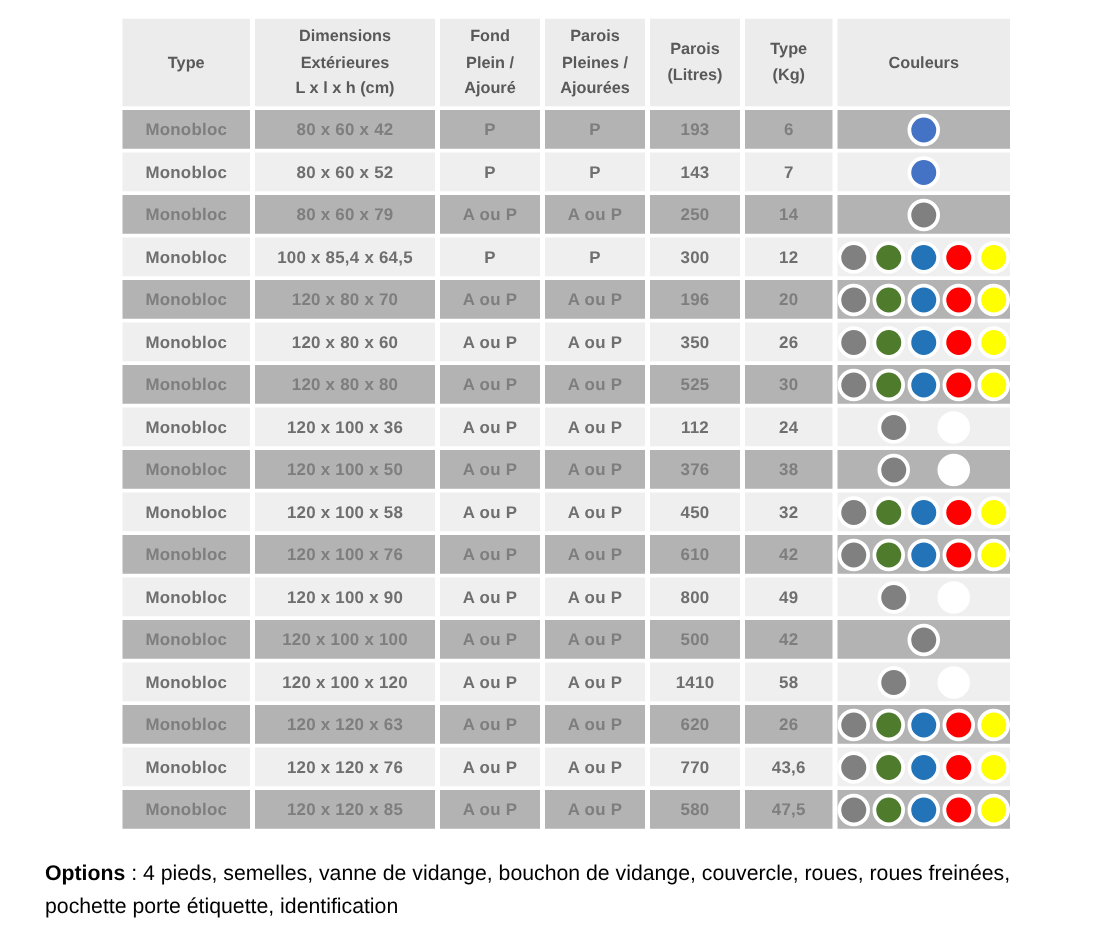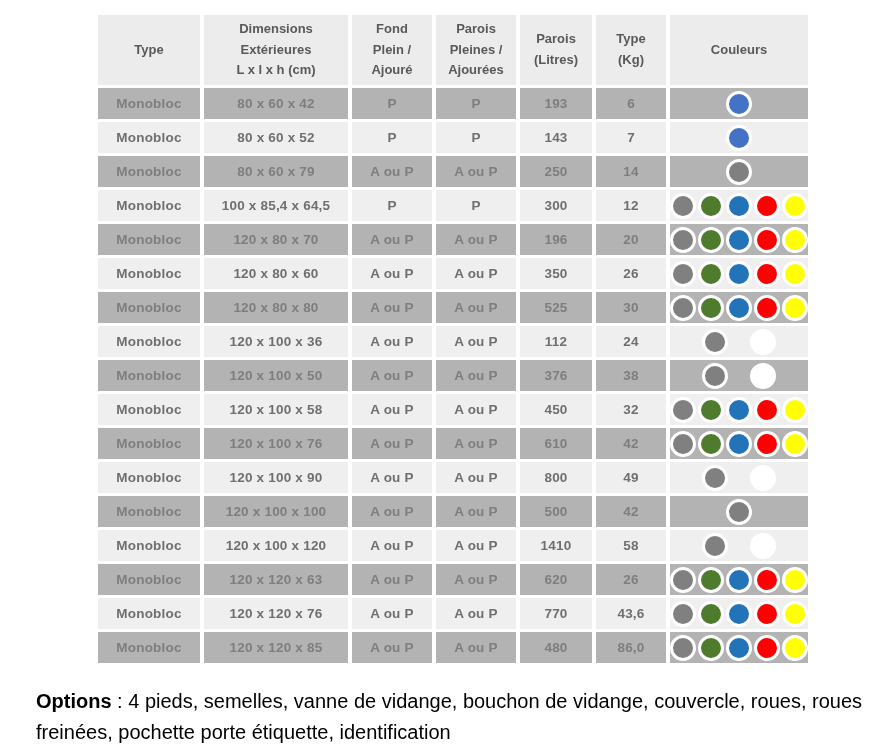--- a/index.html
+++ b/index.html
@@ -56,21 +56,21 @@
   .dot {
     width: 20px;
     height: 20px;
     border-radius: 50%;
     border: 3px solid #ffffff;
     box-sizing: content-box;
     flex: 0 0 auto;
   }
   .options {
     margin: 20px 0 0 0;
-    font-size: 20px;
+    font-size: 17px;
     color: #000000;
     line-height: 1.55;
     max-width: 856px;
   }
   .options b { font-weight: bold; }
 </style>
 </head>
 <body>
 
 <div class="page">
@@ -347,22 +347,22 @@
               <span class="dot" style="background: rgb(254, 0, 0);"></span>
               <span class="dot" style="background: rgb(255, 255, 0);"></span>
             </div>
           </td>
         </tr>
         <tr class="dark">
           <td>Monobloc</td>
           <td>120 x 120 x 85</td>
           <td>A ou P</td>
           <td>A ou P</td>
-          <td>480</td>
-          <td>86,0</td>
+          <td>580</td>
+          <td>47,5</td>
           <td>
             <div class="dots">
               <span class="dot" style="background: rgb(128, 128, 128);"></span>
               <span class="dot" style="background: rgb(78, 123, 44);"></span>
               <span class="dot" style="background: rgb(34, 115, 184);"></span>
               <span class="dot" style="background: rgb(254, 0, 0);"></span>
               <span class="dot" style="background: rgb(255, 255, 0);"></span>
             </div>
           </td>
         </tr>

